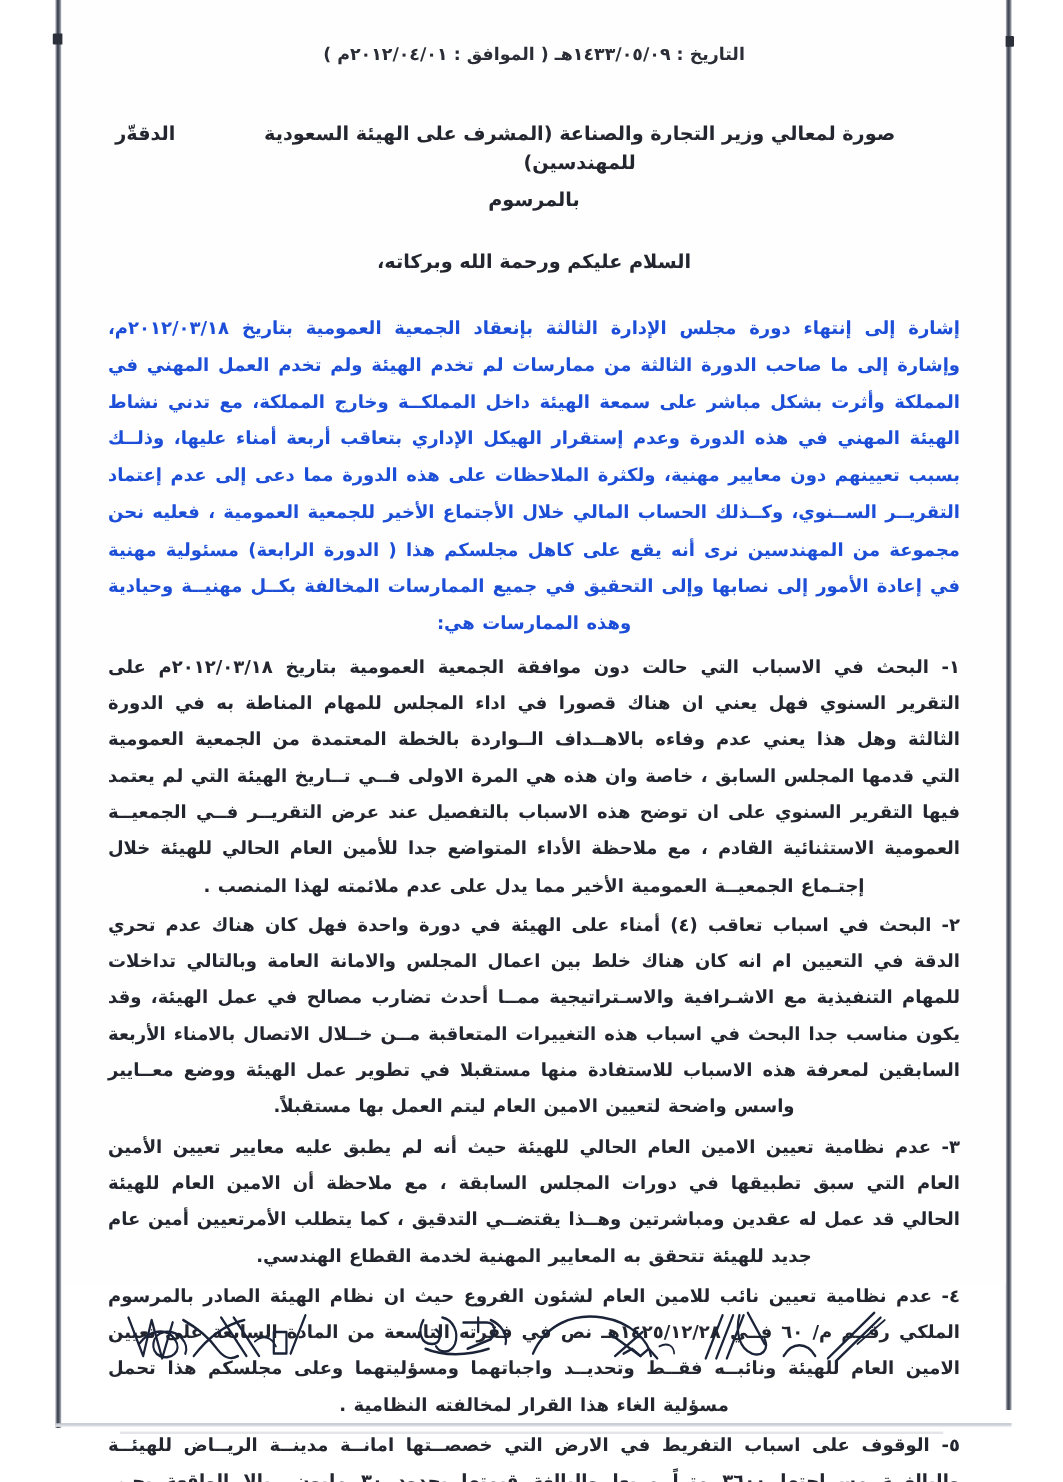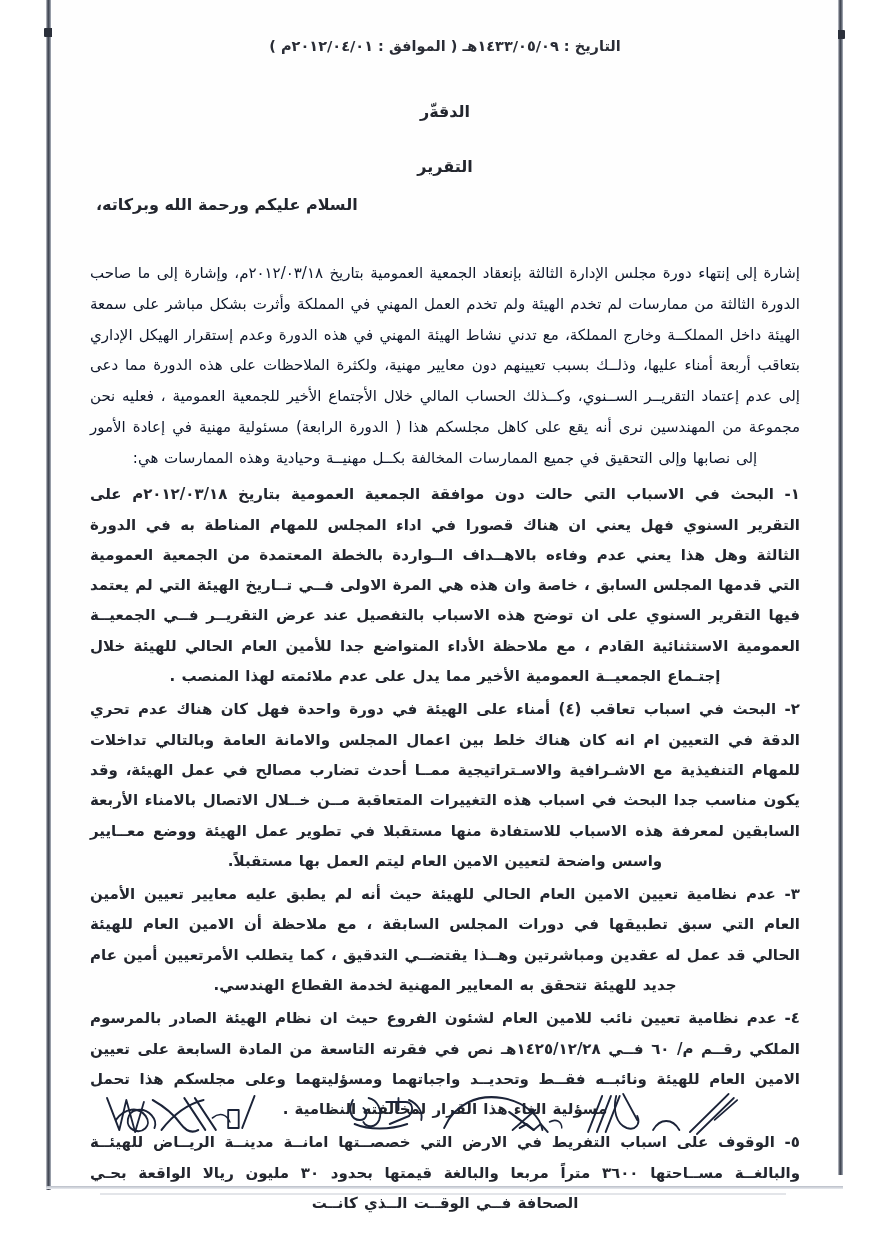--- a/index.html
+++ b/index.html
@@ -88,40 +88,40 @@
     position: absolute;
     left: 44px;
     right: 44px;
     font-size: 16px;
     line-height: 1.5;
     color: #23262e;
     font-weight: 700;
   }
   .addr-1 { top: 100px; text-align: center; }
   .addr-2 { top: 155px; text-align: center; }
-  .addr-3 { top: 193px; text-align: left; }
+  .addr-3 { top: 206px; text-align: center; }
 
   .addr-1 .row, .addr-2 .row { display: flex; justify-content: center; gap: 26px; align-items: baseline;}
   .addr .tail { white-space: nowrap; }
 
   .body-wrap {
     position: absolute;
     top: 258px;
     right: 38px;
     left: 38px;
   }
 
   p.para {
     margin: 0 0 4px 0;
     font-size: 15px;
     line-height: 2.05;
     text-align: justify;
     text-align-last: center;
-    color: #0f172a;
-    font-weight: 400;
+    color: #1d4ed8;
+    font-weight: 700;
     word-spacing: 1px;
   }
 
   ol.items {
     list-style: none;
     margin: 6px 0 0 0;
     padding: 0;
   }
   ol.items li {
     display: block;
@@ -170,27 +170,28 @@
   <div class="scan-bottom2"></div>
 
   <div class="sheet">
 
     <div class="header-line">
       <span class="hdr-inner">التاريخ : ١٤٣٣/٠٥/٠٩هـ ( الموافق : ٢٠١٢/٠٤/٠١م )</span>
     </div>
 
     <div class="addr addr-1">
       <div class="row">
+        <span>صورة لمعالي وزير التجارة والصناعة (المشرف على الهيئة السعودية للمهندسين)</span>
         <span class="tail">الدقةّر</span>
       </div>
     </div>
 
     <div class="addr addr-2">
       <div class="row">
-        <span class="tail">التقرير</span>
+        <span class="tail">بالمرسوم</span>
       </div>
     </div>
 
     <div class="addr addr-3">
       <span>السلام عليكم ورحمة الله وبركاته،</span>
     </div>
 
     <div class="body-wrap">
 
       <p class="para doc-text">إشارة إلى إنتهاء دورة مجلس الإدارة الثالثة بإنعقاد الجمعية العمومية بتاريخ ٢٠١٢/٠٣/١٨م، وإشارة إلى ما صاحب الدورة الثالثة من ممارسات لم تخدم الهيئة ولم تخدم العمل المهني في المملكة وأثرت بشكل مباشر على سمعة الهيئة داخل المملكــة وخارج المملكة، مع تدني نشاط الهيئة المهني في هذه الدورة وعدم إستقرار الهيكل الإداري بتعاقب أربعة أمناء عليها، وذلــك بسبب تعيينهم دون معايير مهنية، ولكثرة الملاحظات على هذه الدورة مما دعى إلى عدم إعتماد التقريــر الســنوي، وكــذلك الحساب المالي خلال الأجتماع الأخير للجمعية العمومية ، فعليه نحن مجموعة من المهندسين نرى أنه يقع على كاهل مجلسكم هذا ( الدورة الرابعة) مسئولية مهنية في إعادة الأمور إلى نصابها وإلى التحقيق في جميع الممارسات المخالفة بكــل مهنيــة وحيادية وهذه الممارسات هي:</p>

